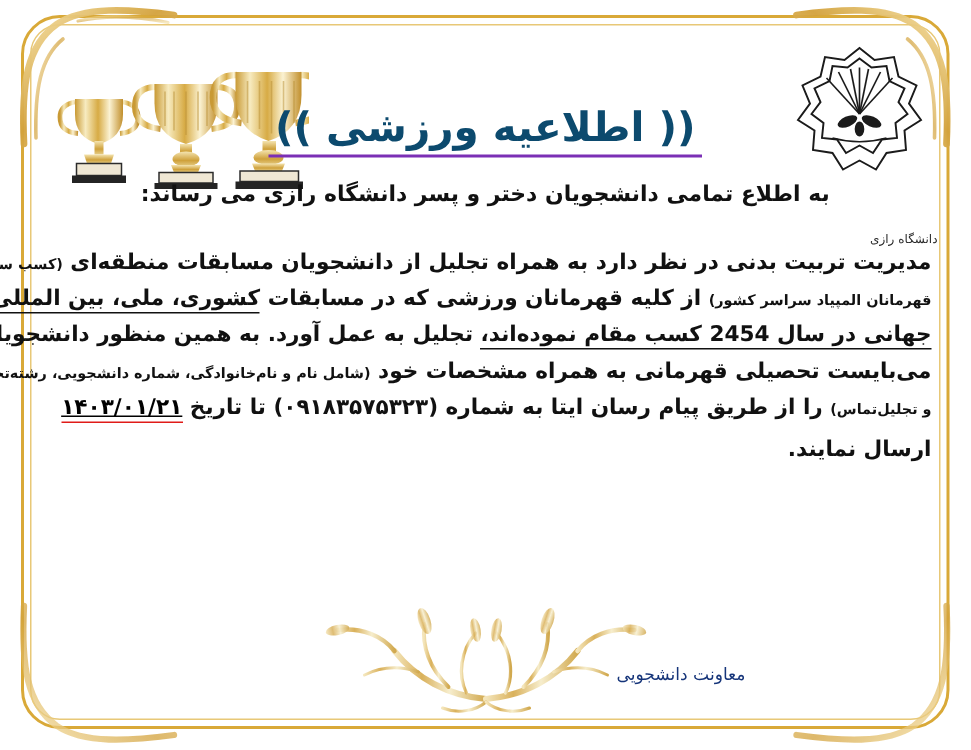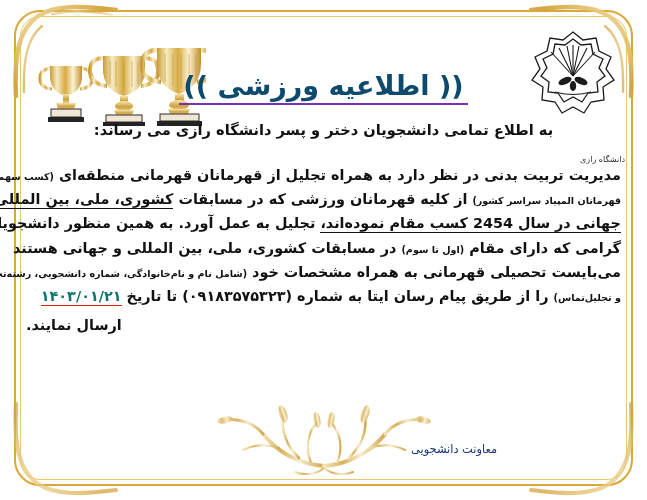--- a/index.html
+++ b/index.html
@@ -81,24 +81,24 @@
     font-weight:bold;
     line-height:1.62;
     direction:rtl;
   }
   .line{
     display:block;
     white-space:nowrap;
     margin-bottom:1px;
   }
   .l-first{text-align:center;font-size:14.6px;margin-bottom:22px;}
-  .l-last{text-align:left;margin-top:5px;}
+  .l-last{text-align:right;margin-top:5px;}
   .small{font-size:9.6px;font-weight:bold;}
   .u{border-bottom:1.6px solid #111;padding-bottom:1px;}
-  .red{color:#0f766e;}
+  .red{color:#000000;text-decoration:underline;}
   .red.u{border-bottom:1.6px solid #e01b18;}
 
   
   .signature{
     position:absolute;right:150px;bottom:40px;
     text-align:center;
     color:#16357a;
     font-size:11.4px;
     font-weight:normal;
     line-height:1.75;
@@ -236,24 +236,23 @@
     <div class="logo-caption">دانشگاه رازی</div>
   </div>
 
   <div class="title-wrap">
     <span class="title">(( اطلاعیه ورزشی ))</span>
   </div>
 
   <div class="body">
     <span class="line l-first">به اطلاع تمامی دانشجویان دختر و پسر دانشگاه رازی می رساند:</span>
     <div id="body-lines">
-        <span class="line"><span>مدیریت تربیت بدنی در نظر دارد به همراه تجلیل از قهرمانان قهرمانی منطقه‌ای </span><span class="small">(کسب سهمیه</span></span>
+        <span class="line"><span>مدیریت تربیت بدنی در نظر دارد به همراه تجلیل از دانشجویان مسابقات منطقه‌ای </span><span class="small">(کسب سهمیه</span></span>
         <span class="line"><span class="small">قهرمانان المپیاد سراسر کشور)</span><span> از کلیه قهرمانان ورزشی که در مسابقات </span><span class="u">کشوری، ملی، بین المللی و</span></span>
         <span class="line"><span class="u">جهانی در سال 2454 کسب مقام نموده‌اند،</span><span> تجلیل به عمل آورد. به همین منظور دانشجویان</span></span>
-        <span class="line"><span>گرامی که دارای مقام </span><span class="small">(اول تا سوم)</span><span> در مسابقات کشوری، ملی، بین المللی و جهانی هستند</span></span>
         <span class="line"><span>می‌بایست تحصیلی قهرمانی به همراه مشخصات خود </span><span class="small">(شامل نام و نام‌خانوادگی، شماره دانشجویی، رشته‌تحصیلی</span></span>
         <span class="line"><span class="small">و تجلیل‌تماس)</span><span> را از طریق پیام رسان ایتا به شماره (۰۹۱۸۳۵۷۵۳۲۳) تا تاریخ </span><span class="red u">۱۴۰۳/۰۱/۲۱</span></span>
       </div>
     <span class="line l-last">ارسال نمایند.</span>
   </div>
 
   <svg class="flourish" viewBox="0 0 330 74">
     <defs>
       <linearGradient id="fl" x1="0" y1="0" x2="1" y2="0">
         <stop offset="0%" stop-color="#f3e3b4"></stop>

